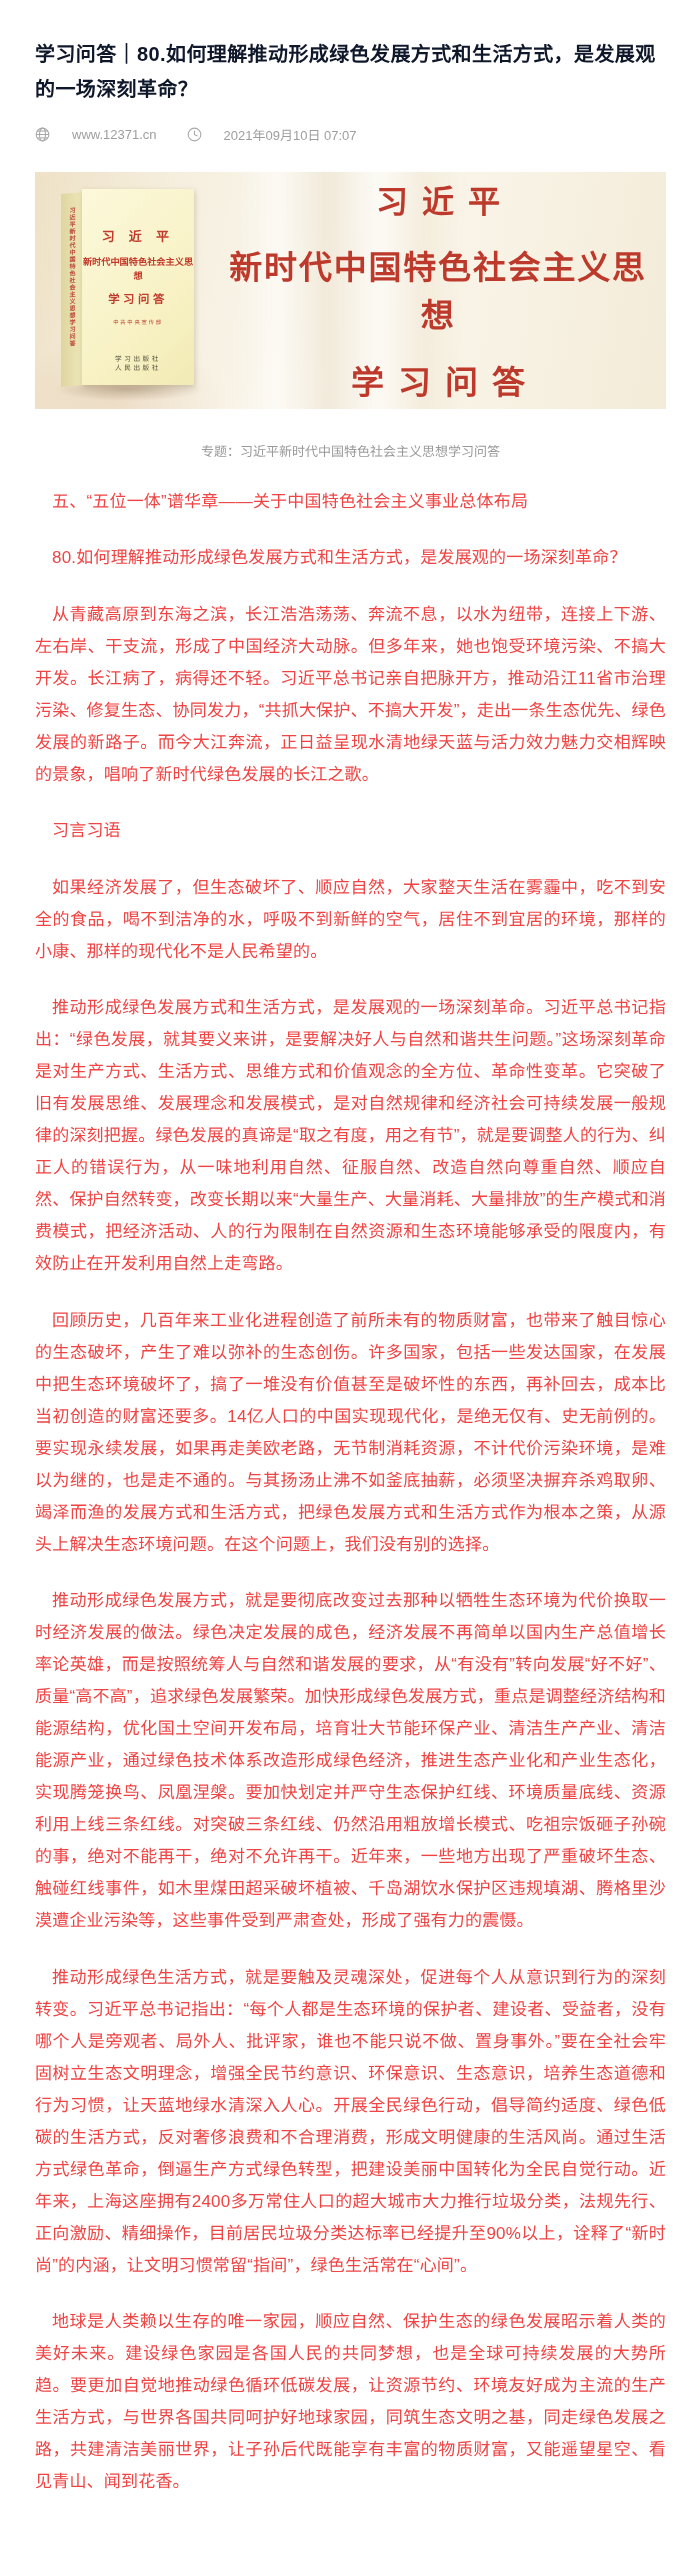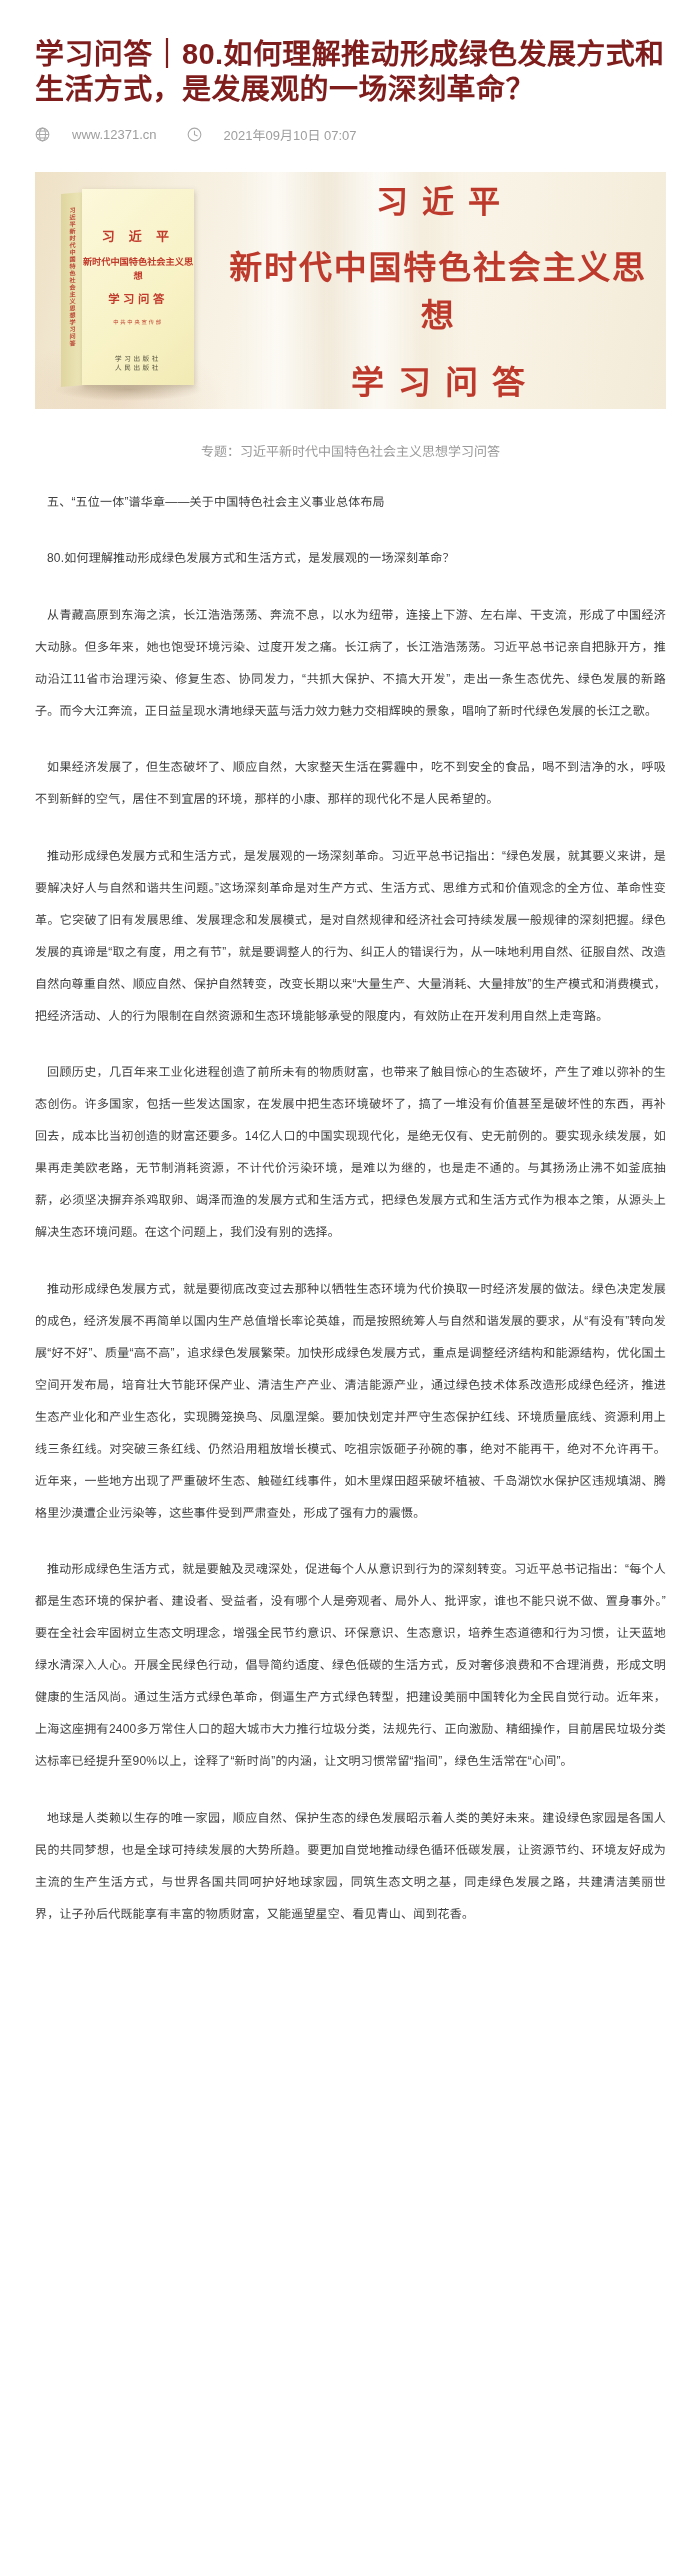--- a/index.html
+++ b/index.html
@@ -7,22 +7,22 @@
   body {
     width:701px; min-height:2576px; margin:0 auto;
     font-family:"Liberation Sans", sans-serif;
     -webkit-font-smoothing:antialiased;
   }
   .article { padding:0 35px 53px 35px; }
 
   
   h1.title {
     margin-top:37px;
-    font-size:29px; line-height:35px; font-weight:bold;
-    color:#7f1d1d; letter-spacing:0.4px;
+    font-size:20px; line-height:35px; font-weight:bold;
+    color:#0f172a; letter-spacing:0.4px;
   }
 
   
   .meta {
     margin-top:17.5px;
     display:flex; align-items:center; gap:30px;
     color:#9e9e9e; font-size:13px;
   }
   .meta .item { display:flex; align-items:center; gap:22px; }
   .meta svg { display:block; }
@@ -84,21 +84,21 @@
 
   
   .caption {
     margin-top:32px; text-align:center;
     color:#999999; font-size:13px;
   }
 
   
   .content { margin-top:26px; }
   .content p {
-    font-size:12px; line-height:32px; color:#404040;
+    font-size:17px; line-height:32px; color:#ef4444;
     text-align:justify; text-indent:1em;
     margin-bottom:24.5px;
     letter-spacing:0.2px;
   }
 </style>
 </head>
 <body>
 
 <div class="article">
 
@@ -150,21 +150,22 @@
       <div class="b2">新时代中国特色社会主义思想</div>
       <div class="b3">学习问答</div>
     </div>
   </figure>
 
   <div class="caption">专题：习近平新时代中国特色社会主义思想学习问答</div>
 
   <div class="content">
     <p>五、“五位一体”谱华章——关于中国特色社会主义事业总体布局</p>
     <p>80.如何理解推动形成绿色发展方式和生活方式，是发展观的一场深刻革命？</p>
-    <p>从青藏高原到东海之滨，长江浩浩荡荡、奔流不息，以水为纽带，连接上下游、左右岸、干支流，形成了中国经济大动脉。但多年来，她也饱受环境污染、过度开发之痛。长江病了，长江浩浩荡荡。习近平总书记亲自把脉开方，推动沿江11省市治理污染、修复生态、协同发力，“共抓大保护、不搞大开发”，走出一条生态优先、绿色发展的新路子。而今大江奔流，正日益呈现水清地绿天蓝与活力效力魅力交相辉映的景象，唱响了新时代绿色发展的长江之歌。</p>
+    <p>从青藏高原到东海之滨，长江浩浩荡荡、奔流不息，以水为纽带，连接上下游、左右岸、干支流，形成了中国经济大动脉。但多年来，她也饱受环境污染、不搞大开发。长江病了，病得还不轻。习近平总书记亲自把脉开方，推动沿江11省市治理污染、修复生态、协同发力，“共抓大保护、不搞大开发”，走出一条生态优先、绿色发展的新路子。而今大江奔流，正日益呈现水清地绿天蓝与活力效力魅力交相辉映的景象，唱响了新时代绿色发展的长江之歌。</p>
+    <p>习言习语</p>
     <p>如果经济发展了，但生态破坏了、顺应自然，大家整天生活在雾霾中，吃不到安全的食品，喝不到洁净的水，呼吸不到新鲜的空气，居住不到宜居的环境，那样的小康、那样的现代化不是人民希望的。</p>
     <p>推动形成绿色发展方式和生活方式，是发展观的一场深刻革命。习近平总书记指出：“绿色发展，就其要义来讲，是要解决好人与自然和谐共生问题。”这场深刻革命是对生产方式、生活方式、思维方式和价值观念的全方位、革命性变革。它突破了旧有发展思维、发展理念和发展模式，是对自然规律和经济社会可持续发展一般规律的深刻把握。绿色发展的真谛是“取之有度，用之有节”，就是要调整人的行为、纠正人的错误行为，从一味地利用自然、征服自然、改造自然向尊重自然、顺应自然、保护自然转变，改变长期以来“大量生产、大量消耗、大量排放”的生产模式和消费模式，把经济活动、人的行为限制在自然资源和生态环境能够承受的限度内，有效防止在开发利用自然上走弯路。</p>
     <p>回顾历史，几百年来工业化进程创造了前所未有的物质财富，也带来了触目惊心的生态破坏，产生了难以弥补的生态创伤。许多国家，包括一些发达国家，在发展中把生态环境破坏了，搞了一堆没有价值甚至是破坏性的东西，再补回去，成本比当初创造的财富还要多。14亿人口的中国实现现代化，是绝无仅有、史无前例的。要实现永续发展，如果再走美欧老路，无节制消耗资源，不计代价污染环境，是难以为继的，也是走不通的。与其扬汤止沸不如釜底抽薪，必须坚决摒弃杀鸡取卵、竭泽而渔的发展方式和生活方式，把绿色发展方式和生活方式作为根本之策，从源头上解决生态环境问题。在这个问题上，我们没有别的选择。</p>
     <p>推动形成绿色发展方式，就是要彻底改变过去那种以牺牲生态环境为代价换取一时经济发展的做法。绿色决定发展的成色，经济发展不再简单以国内生产总值增长率论英雄，而是按照统筹人与自然和谐发展的要求，从“有没有”转向发展“好不好”、质量“高不高”，追求绿色发展繁荣。加快形成绿色发展方式，重点是调整经济结构和能源结构，优化国土空间开发布局，培育壮大节能环保产业、清洁生产产业、清洁能源产业，通过绿色技术体系改造形成绿色经济，推进生态产业化和产业生态化，实现腾笼换鸟、凤凰涅槃。要加快划定并严守生态保护红线、环境质量底线、资源利用上线三条红线。对突破三条红线、仍然沿用粗放增长模式、吃祖宗饭砸子孙碗的事，绝对不能再干，绝对不允许再干。近年来，一些地方出现了严重破坏生态、触碰红线事件，如木里煤田超采破坏植被、千岛湖饮水保护区违规填湖、腾格里沙漠遭企业污染等，这些事件受到严肃查处，形成了强有力的震慑。</p>
     <p>推动形成绿色生活方式，就是要触及灵魂深处，促进每个人从意识到行为的深刻转变。习近平总书记指出：“每个人都是生态环境的保护者、建设者、受益者，没有哪个人是旁观者、局外人、批评家，谁也不能只说不做、置身事外。”要在全社会牢固树立生态文明理念，增强全民节约意识、环保意识、生态意识，培养生态道德和行为习惯，让天蓝地绿水清深入人心。开展全民绿色行动，倡导简约适度、绿色低碳的生活方式，反对奢侈浪费和不合理消费，形成文明健康的生活风尚。通过生活方式绿色革命，倒逼生产方式绿色转型，把建设美丽中国转化为全民自觉行动。近年来，上海这座拥有2400多万常住人口的超大城市大力推行垃圾分类，法规先行、正向激励、精细操作，目前居民垃圾分类达标率已经提升至90%以上，诠释了“新时尚”的内涵，让文明习惯常留“指间”，绿色生活常在“心间”。</p>
     <p>地球是人类赖以生存的唯一家园，顺应自然、保护生态的绿色发展昭示着人类的美好未来。建设绿色家园是各国人民的共同梦想，也是全球可持续发展的大势所趋。要更加自觉地推动绿色循环低碳发展，让资源节约、环境友好成为主流的生产生活方式，与世界各国共同呵护好地球家园，同筑生态文明之基，同走绿色发展之路，共建清洁美丽世界，让子孙后代既能享有丰富的物质财富，又能遥望星空、看见青山、闻到花香。</p>
   </div>
 
 </div>
 

